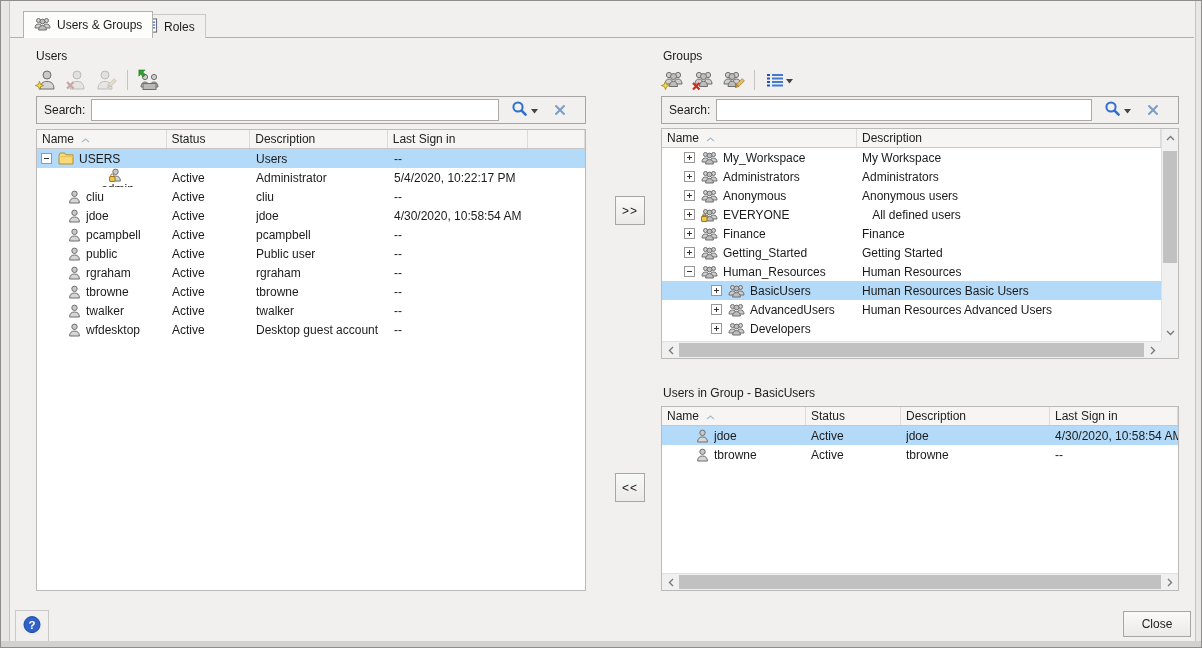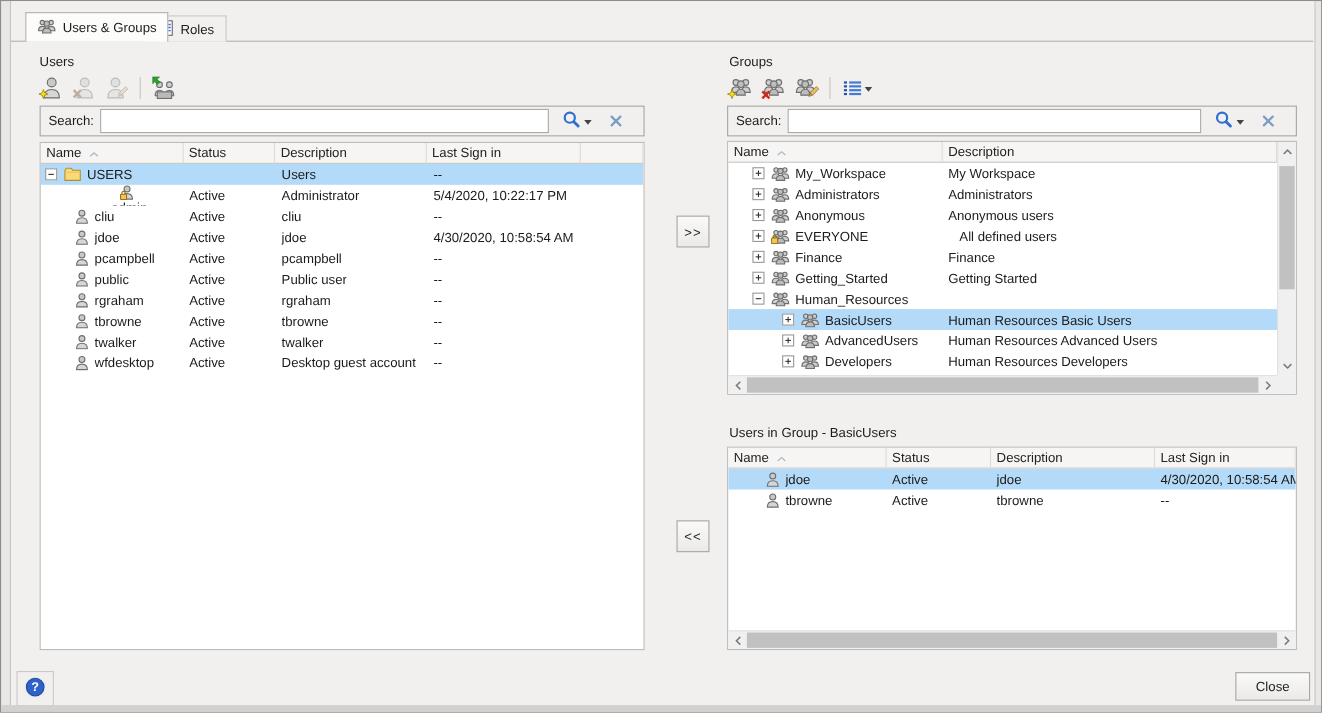--- a/index.html
+++ b/index.html
@@ -632,20 +632,23 @@
                   <circle cx="12.5" cy="3.5" r="2"></circle>
                   <path d="M1 11C1 8.4 2.5 7 4.5 7 6.5 7 8 8.4 8 11Z"></path>
                   <path d="M9 11C9 8.4 10.5 7 12.5 7 14.5 7 16 8.4 16 11Z"></path>
                   <circle cx="8.5" cy="4.5" r="2.4" fill="#bdbdbd"></circle>
                   <path d="M4.6 13C4.6 10 6.3 8.6 8.5 8.6 10.7 8.6 12.4 10 12.4 13Z" fill="#bdbdbd"></path>
                 </g>
               </svg>
             </span>
             <span class="txt">Human_Resources</span>
           </div>
+          <div class="cell" style="width: 304px;">
+            <span class="txt">Human Resources</span>
+          </div>
         </div>
         <div class="trow sel">
           <div class="cell" style="width: 195px; padding-left: 49px;">
             <span class="expand plus"></span>
             <span class="rico">
               <svg width="17" height="14" viewBox="0 0 17 14">
                 <g fill="#cfcfcf" stroke="#6e6e6e">
                   <circle cx="4.5" cy="3.5" r="2"></circle>
                   <circle cx="12.5" cy="3.5" r="2"></circle>
                   <path d="M1 11C1 8.4 2.5 7 4.5 7 6.5 7 8 8.4 8 11Z"></path>
@@ -691,23 +694,20 @@
                   <circle cx="4.5" cy="3.5" r="2"></circle>
                   <circle cx="12.5" cy="3.5" r="2"></circle>
                   <path d="M1 11C1 8.4 2.5 7 4.5 7 6.5 7 8 8.4 8 11Z"></path>
                   <path d="M9 11C9 8.4 10.5 7 12.5 7 14.5 7 16 8.4 16 11Z"></path>
                   <circle cx="8.5" cy="4.5" r="2.4" fill="#bdbdbd"></circle>
                   <path d="M4.6 13C4.6 10 6.3 8.6 8.5 8.6 10.7 8.6 12.4 10 12.4 13Z" fill="#bdbdbd"></path>
                 </g>
               </svg>
             </span>
             <span class="txt">Developers</span>
-          </div>
-          <div class="cell" style="width: 304px;">
-            <span class="txt">Human Resources Developers</span>
           </div>
         </div>
         <div class="trow">
           <div class="cell" style="width: 195px; padding-left: 49px;">
             <span class="rico">
               <svg width="17" height="14" viewBox="0 0 17 14">
                 <g fill="#cfcfcf" stroke="#6e6e6e">
                   <circle cx="4.5" cy="3.5" r="2"></circle>
                   <circle cx="12.5" cy="3.5" r="2"></circle>
                   <path d="M1 11C1 8.4 2.5 7 4.5 7 6.5 7 8 8.4 8 11Z"></path>

